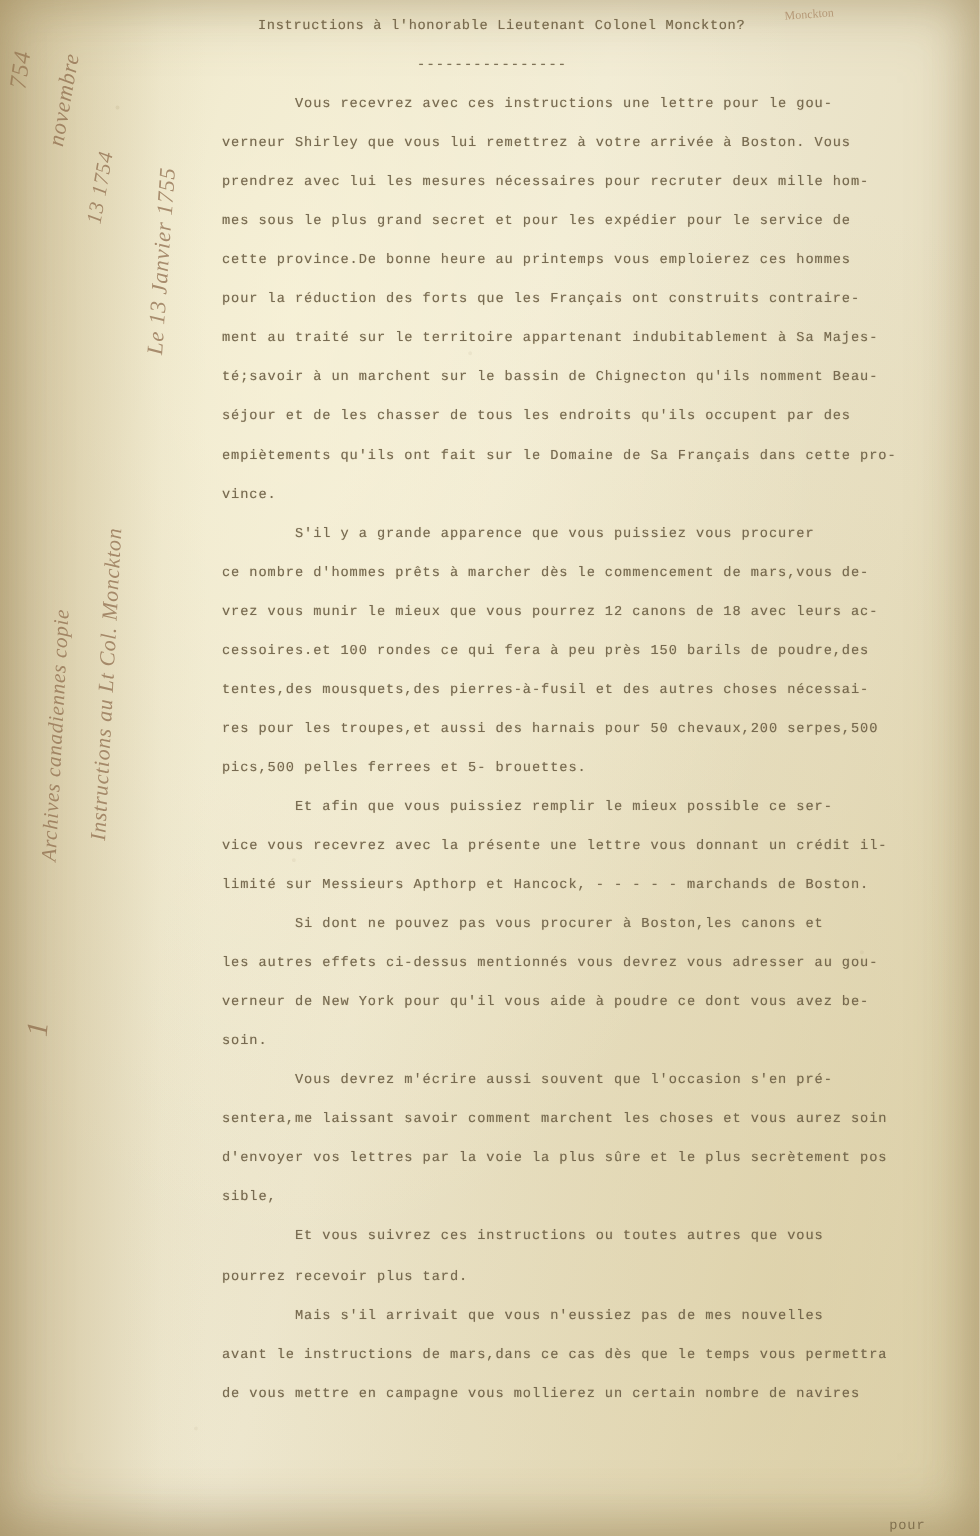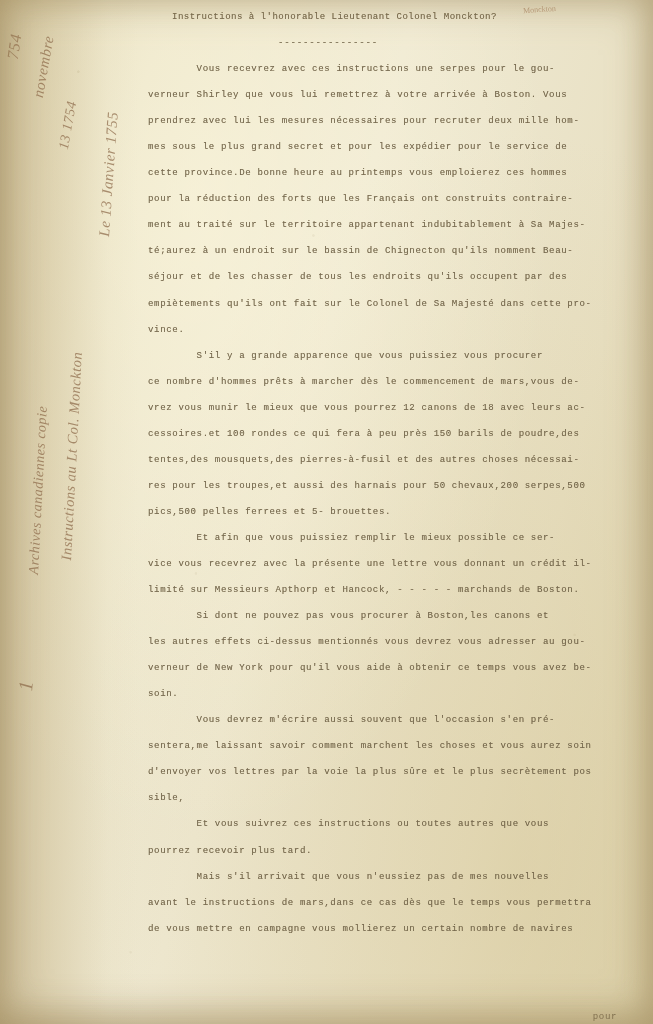--- a/index.html
+++ b/index.html
@@ -177,44 +177,44 @@
   <div class="hand" id="hand-date">13 1754</div>
   <div class="hand" id="hand-long1">Le 13 Janvier 1755</div>
   <div class="hand" id="hand-long2">Instructions au Lt Col. Monckton</div>
   <div class="hand" id="hand-long3">Archives canadiennes copie</div>
   <div class="hand" id="hand-tick">1</div>
 
   <div id="typescript">
     <div class="line title">Instructions à l'honorable Lieutenant Colonel Monckton?</div>
     <div class="line dots" style="padding-left:130px;">----------------</div>
     <div id="body-lines">
-        <div class="line">        Vous recevrez avec ces instructions une serpes pour le gou-</div>
+        <div class="line">        Vous recevrez avec ces instructions une lettre pour le gou-</div>
         <div class="line">verneur Shirley que vous lui remettrez à votre arrivée à Boston. Vous</div>
         <div class="line">prendrez avec lui les mesures nécessaires pour recruter deux mille hom-</div>
         <div class="line">mes sous le plus grand secret et pour les expédier pour le service de</div>
         <div class="line">cette province.De bonne heure au printemps vous emploierez ces hommes</div>
         <div class="line">pour la réduction des forts que les Français ont construits contraire-</div>
         <div class="line">ment au traité sur le territoire appartenant indubitablement à Sa Majes-</div>
-        <div class="line">té;aurez à un endroit sur le bassin de Chignecton qu'ils nomment Beau-</div>
+        <div class="line">té;savoir à un marchent sur le bassin de Chignecton qu'ils nomment Beau-</div>
         <div class="line">séjour et de les chasser de tous les endroits qu'ils occupent par des</div>
-        <div class="line">empiètements qu'ils ont fait sur le Colonel de Sa Majesté dans cette pro-</div>
+        <div class="line">empiètements qu'ils ont fait sur le Domaine de Sa Français dans cette pro-</div>
         <div class="line">vince.</div>
         <div class="line">        S'il y a grande apparence que vous puissiez vous procurer</div>
         <div class="line">ce nombre d'hommes prêts à marcher dès le commencement de mars,vous de-</div>
         <div class="line">vrez vous munir le mieux que vous pourrez 12 canons de 18 avec leurs ac-</div>
         <div class="line">cessoires.et 100 rondes ce qui fera à peu près 150 barils de poudre,des</div>
         <div class="line">tentes,des mousquets,des pierres-à-fusil et des autres choses nécessai-</div>
         <div class="line">res pour les troupes,et aussi des harnais pour 50 chevaux,200 serpes,500</div>
         <div class="line">pics,500 pelles ferrees et 5- brouettes.</div>
         <div class="line">        Et afin que vous puissiez remplir le mieux possible ce ser-</div>
         <div class="line">vice vous recevrez avec la présente une lettre vous donnant un crédit il-</div>
         <div class="line">limité sur Messieurs Apthorp et Hancock, - - - - - marchands de Boston.</div>
         <div class="line">        Si dont ne pouvez pas vous procurer à Boston,les canons et</div>
         <div class="line">les autres effets ci-dessus mentionnés vous devrez vous adresser au gou-</div>
-        <div class="line">verneur de New York pour qu'il vous aide à obtenir ce temps vous avez be-</div>
+        <div class="line">verneur de New York pour qu'il vous aide à poudre ce dont vous avez be-</div>
         <div class="line">soin.</div>
         <div class="line">        Vous devrez m'écrire aussi souvent que l'occasion s'en pré-</div>
         <div class="line">sentera,me laissant savoir comment marchent les choses et vous aurez soin</div>
         <div class="line">d'envoyer vos lettres par la voie la plus sûre et le plus secrètement pos</div>
         <div class="line">sible,</div>
         <div class="line">        Et vous suivrez ces instructions ou toutes autres que vous</div>
         <div class="line">pourrez recevoir plus tard.</div>
         <div class="line">        Mais s'il arrivait que vous n'eussiez pas de mes nouvelles</div>
         <div class="line">avant le instructions de mars,dans ce cas dès que le temps vous permettra</div>
         <div class="line">de vous mettre en campagne vous mollierez un certain nombre de navires</div>

